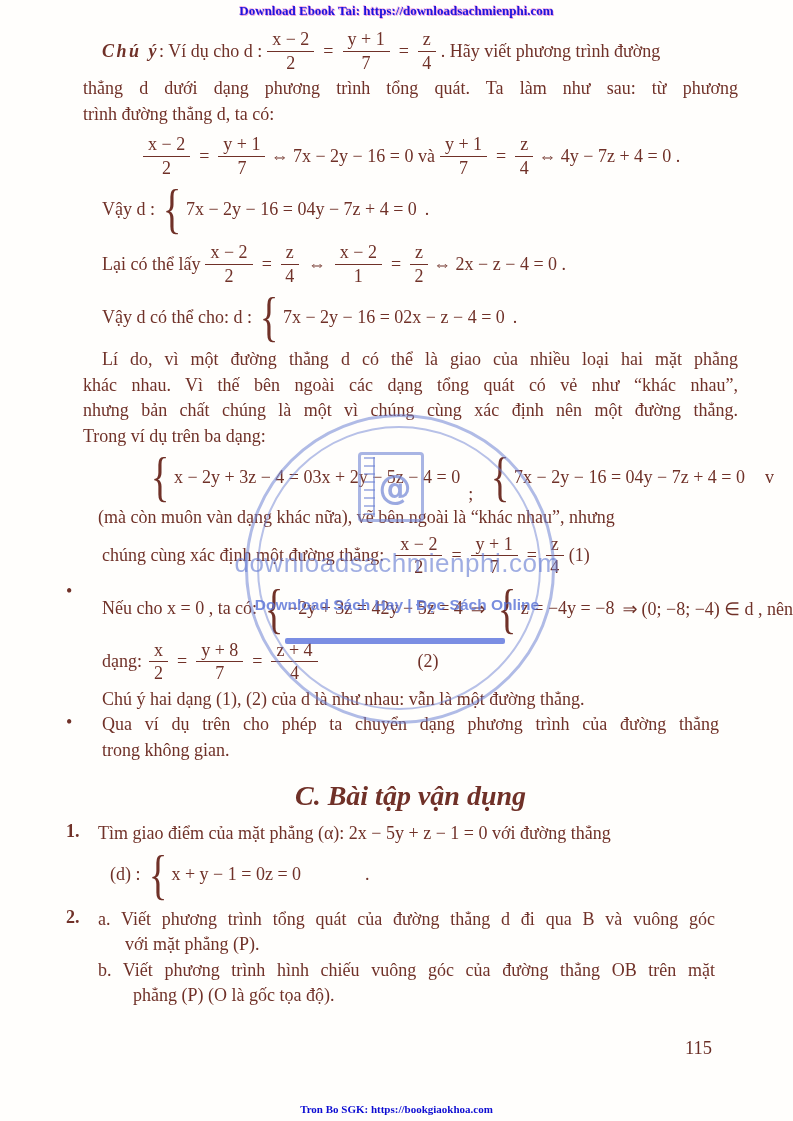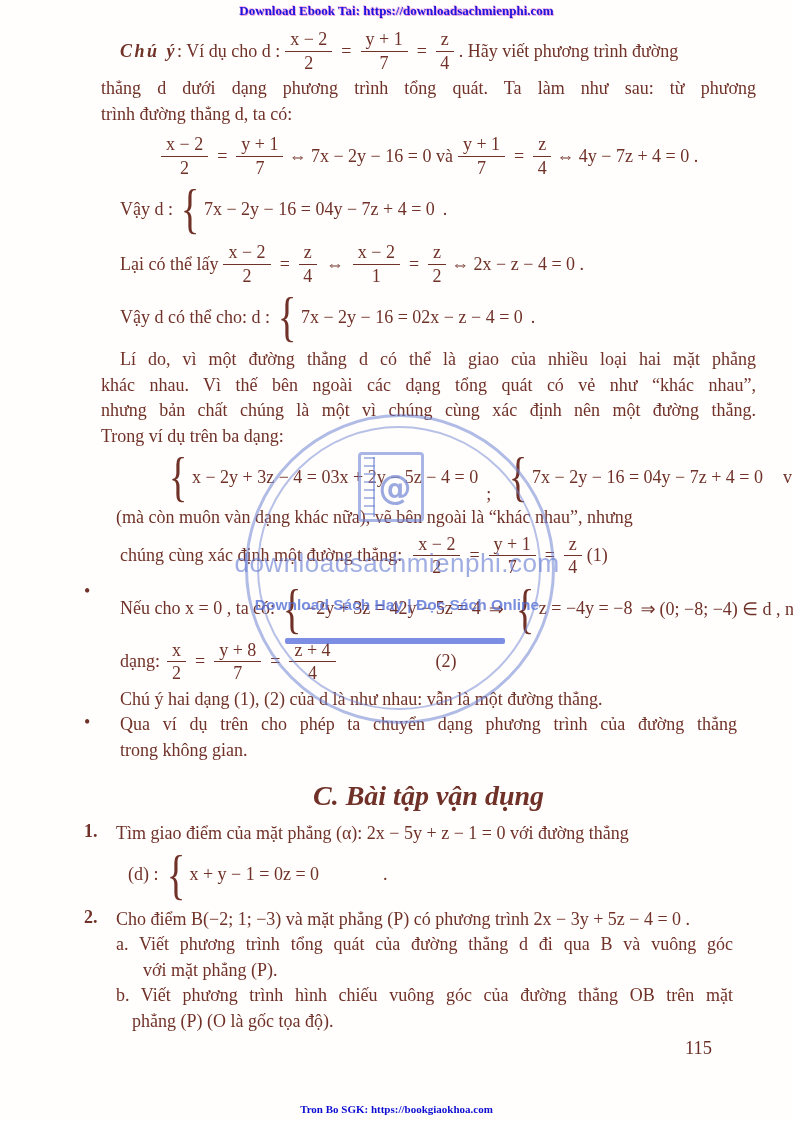--- a/index.html
+++ b/index.html
@@ -12,21 +12,21 @@
   .hdr{
     position:absolute;top:3px;left:0;right:0;text-align:center;
     font-size:13px;font-weight:bold;color:#1b15dd;
     text-shadow:0.7px 0.7px 0 rgba(225,0,170,0.38), -0.7px -0.7px 0 rgba(225,0,170,0.30);
   }
   .ftr{
     position:absolute;bottom:6px;left:0;right:0;text-align:center;
     font-size:11px;font-weight:bold;color:#0d0dd2;
   }
   .pageno{position:absolute;right:81px;bottom:62px;font-size:18.5px;color:#6a2d24;}
-  .main{position:absolute;top:26px;left:101px;width:655px;}
+  .main{position:absolute;top:26px;left:83px;width:655px;}
   .tline{line-height:25.5px;white-space:nowrap;}
   .just{white-space:normal;text-align:justify;text-align-last:justify;line-height:25.5px;}
   .ind{margin-left:19px;}
   .mrow{display:flex;align-items:center;min-height:50px;white-space:nowrap;}
   .srow{display:flex;align-items:center;min-height:56px;white-space:nowrap;}
   .frac{display:inline-flex;flex-direction:column;align-items:center;line-height:1.12;margin:0 5px;text-align:center;}
   .frac .fn{display:block;padding:0 5px 1px;border-bottom:1.7px solid currentColor;}
   .frac .fd{display:block;padding-top:1px;}
   .sys{display:inline-flex;align-items:center;margin:0 4px;}
   .sys .br{font-size:54px;font-weight:400;line-height:1;transform:scaleX(0.72);margin-right:1px;}
@@ -281,25 +281,24 @@
             </span>
           </span>
           <span class="sym" style="margin-left:60px;">.</span>
         </div>
       </div>
     </div>
 
     <div class="numflex gap4">
       <span class="inum">2.</span>
       <div>
-        <div class="tline">Cho điểm B(−2; 1; −3) và mặt phẳng (P) có phương trình  2x − 3y + 5z − 4 = 0 .</div>
         <div class="just" style="width:617px;">a. Viết phương trình tổng quát của đường thẳng d đi qua B và vuông góc</div>
         <div class="tline" style="margin-left:27px;">với mặt phẳng (P).</div>
         <div class="just" style="width:617px;">b. Viết phương trình hình chiếu vuông góc của đường thẳng OB trên mặt</div>
-        <div class="tline" style="margin-left:16px;">phẳng (P) (O là gốc tọa độ).</div>
+        <div class="tline" style="margin-left:35px;">phẳng (P) (O là gốc tọa độ).</div>
       </div>
     </div>
 
   </div>
 
   <div class="wm">
     <div class="wm-c1"></div>
     <div class="wm-c2"></div>
     <div class="wm-logo">
       <span class="spine"></span>

